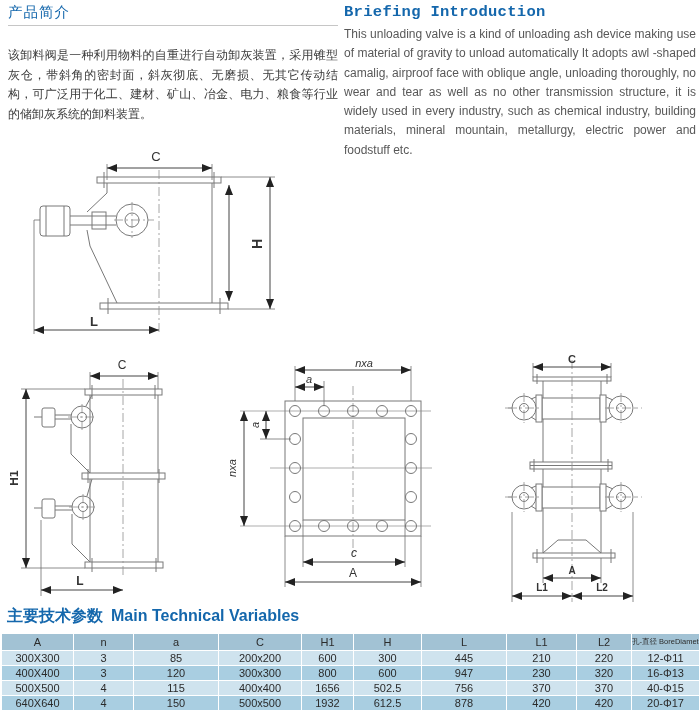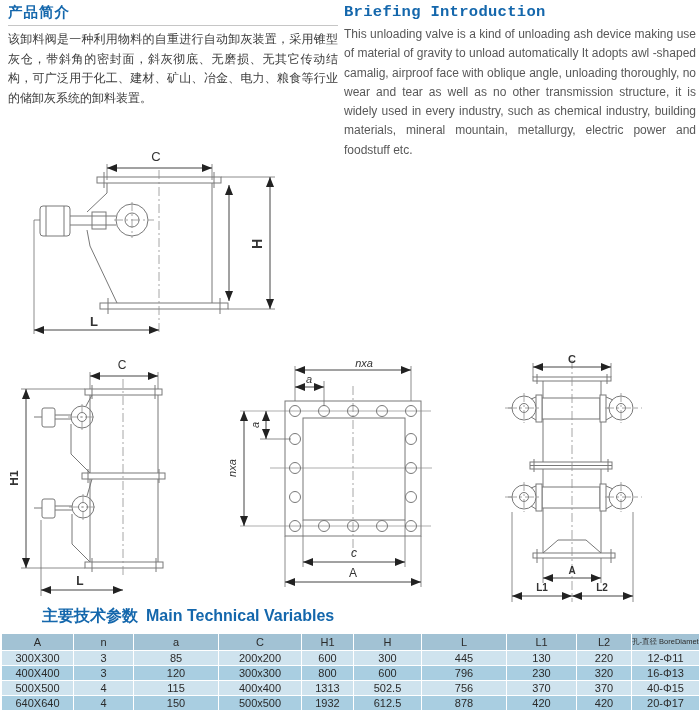--- a/index.html
+++ b/index.html
@@ -8,40 +8,40 @@
     --row_light:#cfe3ee;
     --row_dark:#a9cee1;
     --line_gray:#787878;
     --dim_gray:#444444;
   }
   *{margin:0;padding:0;box-sizing:border-box;}
   body{background:#e8e8e8;font-family:"Liberation Sans","DejaVu Sans",sans-serif;}
   .page{position:relative;width:700px;height:712px;background:#ffffff;overflow:hidden;margin:0 auto;}
   .intro-cn{position:absolute;left:8px;top:3px;width:330px;}
   .intro-en{position:absolute;left:344px;top:3px;width:352px;}
-  .sec-title-cn{color:var(--accent_blue);font-size:14.5px;font-weight:bold;letter-spacing:1px;}
+  .sec-title-cn{color:var(--accent_blue);font-size:14.5px;font-weight:normal;letter-spacing:1px;}
   .sec-title-en{color:var(--accent_blue);font-size:15.5px;font-weight:bold;letter-spacing:.3px;font-family:Liberation Mono, monospace;}
   .cn-divider{border-bottom:1px solid #c6c6c6;margin-top:3px;}
-  .intro-cn p{margin-top:4px;font-size:12px;line-height:19.5px;color:#3a3a3a;text-align:justify;}
+  .intro-cn p{margin-top:20px;font-size:12px;line-height:19.5px;color:#3a3a3a;text-align:justify;}
   .intro-en p{margin-top:4px;font-size:12px;line-height:19.3px;color:#585858;text-align:justify;}
   .drawing{position:absolute;}
   #d1{left:22px;top:140px;}
   #d2{left:10px;top:354px;}
   #d3{left:226px;top:356px;}
   #d4{left:480px;top:352px;}
   svg{display:block;}
   .geo{stroke:var(--line_gray);stroke-width:1;fill:none;}
   .geow{stroke:var(--line_gray);stroke-width:1;fill:#ffffff;}
   .cl{stroke:#909090;stroke-width:.8;fill:none;stroke-dasharray:9 3 2 3;}
   .thin{stroke:#8a8a8a;stroke-width:.7;fill:none;}
   .dim{stroke:var(--dim_gray);stroke-width:1;fill:none;}
   .ext{stroke:#6f6f6f;stroke-width:.8;fill:none;}
   .lbl{fill:#333;font-family:"Liberation Sans",sans-serif;}
   .lbl-it{fill:#333;font-family:"Liberation Sans",sans-serif;font-style:italic;}
-  .tbl-title{position:absolute;left:7px;top:606px;font-size:16px;font-weight:bold;color:var(--accent_blue);margin-left:35px;}
+  .tbl-title{position:absolute;left:7px;top:606px;font-size:16px;font-weight:bold;color:var(--accent_blue);}
   .tbl-title .en{margin-left:8px;}
   .tbl-wrap{position:absolute;left:1px;top:633px;width:698px;}
   table{border-collapse:collapse;width:698px;table-layout:fixed;}
   th,td{border:1px solid #ffffff;text-align:center;vertical-align:middle;color:#2b2b2b;overflow:hidden;white-space:nowrap;}
   th{background:var(--table_header_bg);height:17px;font-size:11px;font-weight:normal;}
   th:last-child{font-size:7.5px;}
   td{height:15px;font-size:11px;}
   tbody tr:nth-child(odd) td{background:var(--row_light);}
   tbody tr:nth-child(even) td{background:var(--row_dark);}
 </style>
@@ -335,42 +335,42 @@
         </thead>
       <tbody>
           <tr>
             <td>300X300</td>
             <td>3</td>
             <td>85</td>
             <td>200x200</td>
             <td>600</td>
             <td>300</td>
             <td>445</td>
-            <td>130</td>
+            <td>210</td>
             <td>220</td>
             <td>12-Φ11</td>
           </tr>
           <tr>
             <td>400X400</td>
             <td>3</td>
             <td>120</td>
             <td>300x300</td>
             <td>800</td>
             <td>600</td>
-            <td>796</td>
+            <td>947</td>
             <td>230</td>
             <td>320</td>
             <td>16-Φ13</td>
           </tr>
           <tr>
             <td>500X500</td>
             <td>4</td>
             <td>115</td>
             <td>400x400</td>
-            <td>1313</td>
+            <td>1656</td>
             <td>502.5</td>
             <td>756</td>
             <td>370</td>
             <td>370</td>
             <td>40-Φ15</td>
           </tr>
           <tr>
             <td>640X640</td>
             <td>4</td>
             <td>150</td>

